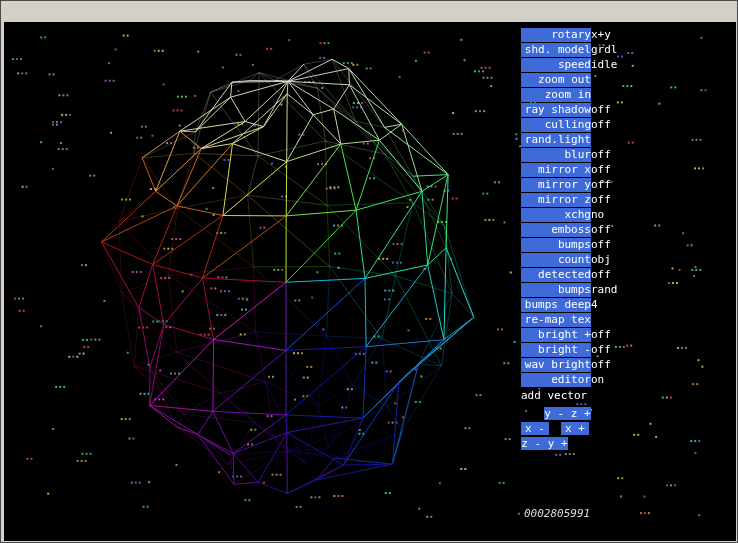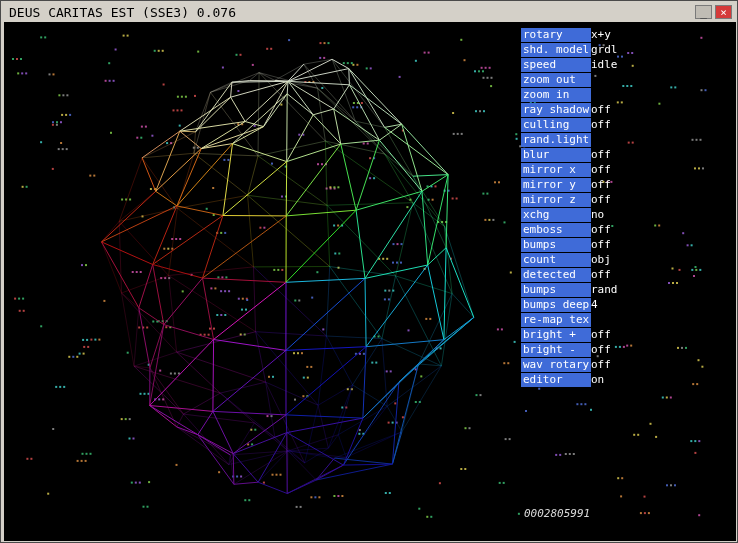--- a/index.html
+++ b/index.html
@@ -8,49 +8,40 @@
   .window { position:relative; width:738px; height:543px; background:#d4d0c8; border:1px solid #4a4a4a; }
   .titlebar { position:absolute; left:2px; top:2px; right:2px; height:18px; display:flex; align-items:center; background:#d4d0c8; }
   .title { font-size:13px; color:#000; padding-left:6px; flex:1; white-space:nowrap; }
   .tb-btn { width:17px; height:14px; margin-right:3px; display:flex; align-items:center; justify-content:center; font-size:11px; line-height:1; border:1px solid #7a7a7a; cursor:pointer; }
   .min { background:#c0bcb4; color:#222; }
   .close { background:#d43a3a; color:#fff; }
   .client { position:absolute; left:3px; top:21px; width:732px; height:519px; background:#000; overflow:hidden; }
   #scene { position:absolute; left:0; top:0; }
   .controls { position:absolute; left:517px; top:6px; }
   .ctl-row { display:flex; align-items:center; height:13px; margin-bottom:2px; }
-  .ctl-btn { width:70px; height:14px; background:#3f6bd8; color:#fff; font-size:11px; line-height:13px; padding-left:2px; cursor:pointer; white-space:nowrap; overflow:hidden; }
+  .ctl-btn { width:70px; height:14px; background:#3f6bd8; color:#fff; font-size:11px; line-height:13px; padding-left:2px; cursor:pointer; white-space:nowrap; overflow:hidden;text-align:right; }
   .ctl-val { color:#fff; font-size:11px; line-height:13px; white-space:pre; }
   .addvec { position:absolute; left:517px; top:367px; }
   .av-label { color:#fff; font-size:11px; margin-bottom:5px; }
   .av-row { height:13px; margin-bottom:2px; display:flex; }
   .av-btn { background:#3f6bd8; color:#fff; font-size:11px; line-height:13px; text-align:center; height:13px; cursor:pointer; white-space:nowrap; overflow:hidden; }
   .av-top { padding-left:23px; }
   .av-top .av-btn { width:47px; }
   .av-mid .av-btn { width:28px; }
   .av-mid .av-btn + .av-btn { margin-left:12px; }
   .av-wide { width:47px; }
   .stats { position:absolute; left:627px; top:6px; color:#fff; font-size:11px; white-space:nowrap; }
   .stat-label { line-height:15px; }
   .stat-value { line-height:15px; margin-bottom:8px; }
   .counter { position:absolute; left:520px; top:485px; color:#d8d8d8; font-size:11px;font-style:italic; }
 </style>
 </head>
 <body>
 
 <div class="window">
-  <div class="titlebar">
-    <span class="title">DEUS CARITAS EST (SSE3) 0.076</span>
-    <span class="tb-btn min">
-        <span>_</span>
-      </span>
-    <span class="tb-btn close">
-        <span>×</span>
-      </span>
-  </div>
   <div class="client">
     <svg id="scene" width="732" height="519" viewBox="0 0 732 519">
         <g>
           <rect x="136.9" y="103.6" width="2" height="2" fill="#c04b9e" opacity="0.9"></rect>
           <rect x="140.9" y="103.6" width="2" height="2" fill="#c04b9e" opacity="0.9"></rect>
           <rect x="379.9" y="276.4" width="2" height="2" fill="#4a66c8" opacity="0.9"></rect>
           <rect x="383.9" y="276.4" width="2" height="2" fill="#4a66c8" opacity="0.9"></rect>
           <rect x="329.1" y="202.5" width="2" height="2" fill="#3bc0ba" opacity="0.9"></rect>
           <rect x="333.1" y="202.5" width="2" height="2" fill="#c8823c" opacity="0.9"></rect>
           <rect x="337.1" y="202.5" width="2" height="2" fill="#3bc0ba" opacity="0.9"></rect>
@@ -972,23 +963,36 @@
         </div>
         <div class="ctl-row">
           <div class="ctl-btn">bright +</div>
           <div class="ctl-val">off</div>
         </div>
         <div class="ctl-row">
           <div class="ctl-btn">bright -</div>
           <div class="ctl-val">off</div>
         </div>
         <div class="ctl-row">
-          <div class="ctl-btn">wav rotary</div>
+          <div class="ctl-btn">wav bright</div>
           <div class="ctl-val">off</div>
         </div>
         <div class="ctl-row">
           <div class="ctl-btn">editor</div>
           <div class="ctl-val">on</div>
         </div>
       </div>
+    <div class="addvec">
+      <div class="av-label">add vector</div>
+      <div class="av-row av-top">
+        <div class="av-btn">y - z +</div>
+      </div>
+      <div class="av-row av-mid">
+        <div class="av-btn">x -</div>
+        <div class="av-btn">x +</div>
+      </div>
+      <div class="av-row">
+        <div class="av-btn av-wide">z - y +</div>
+      </div>
+    </div>
     <div class="counter">0002805991</div>
   </div>
 </div>
 
 </body></html>

